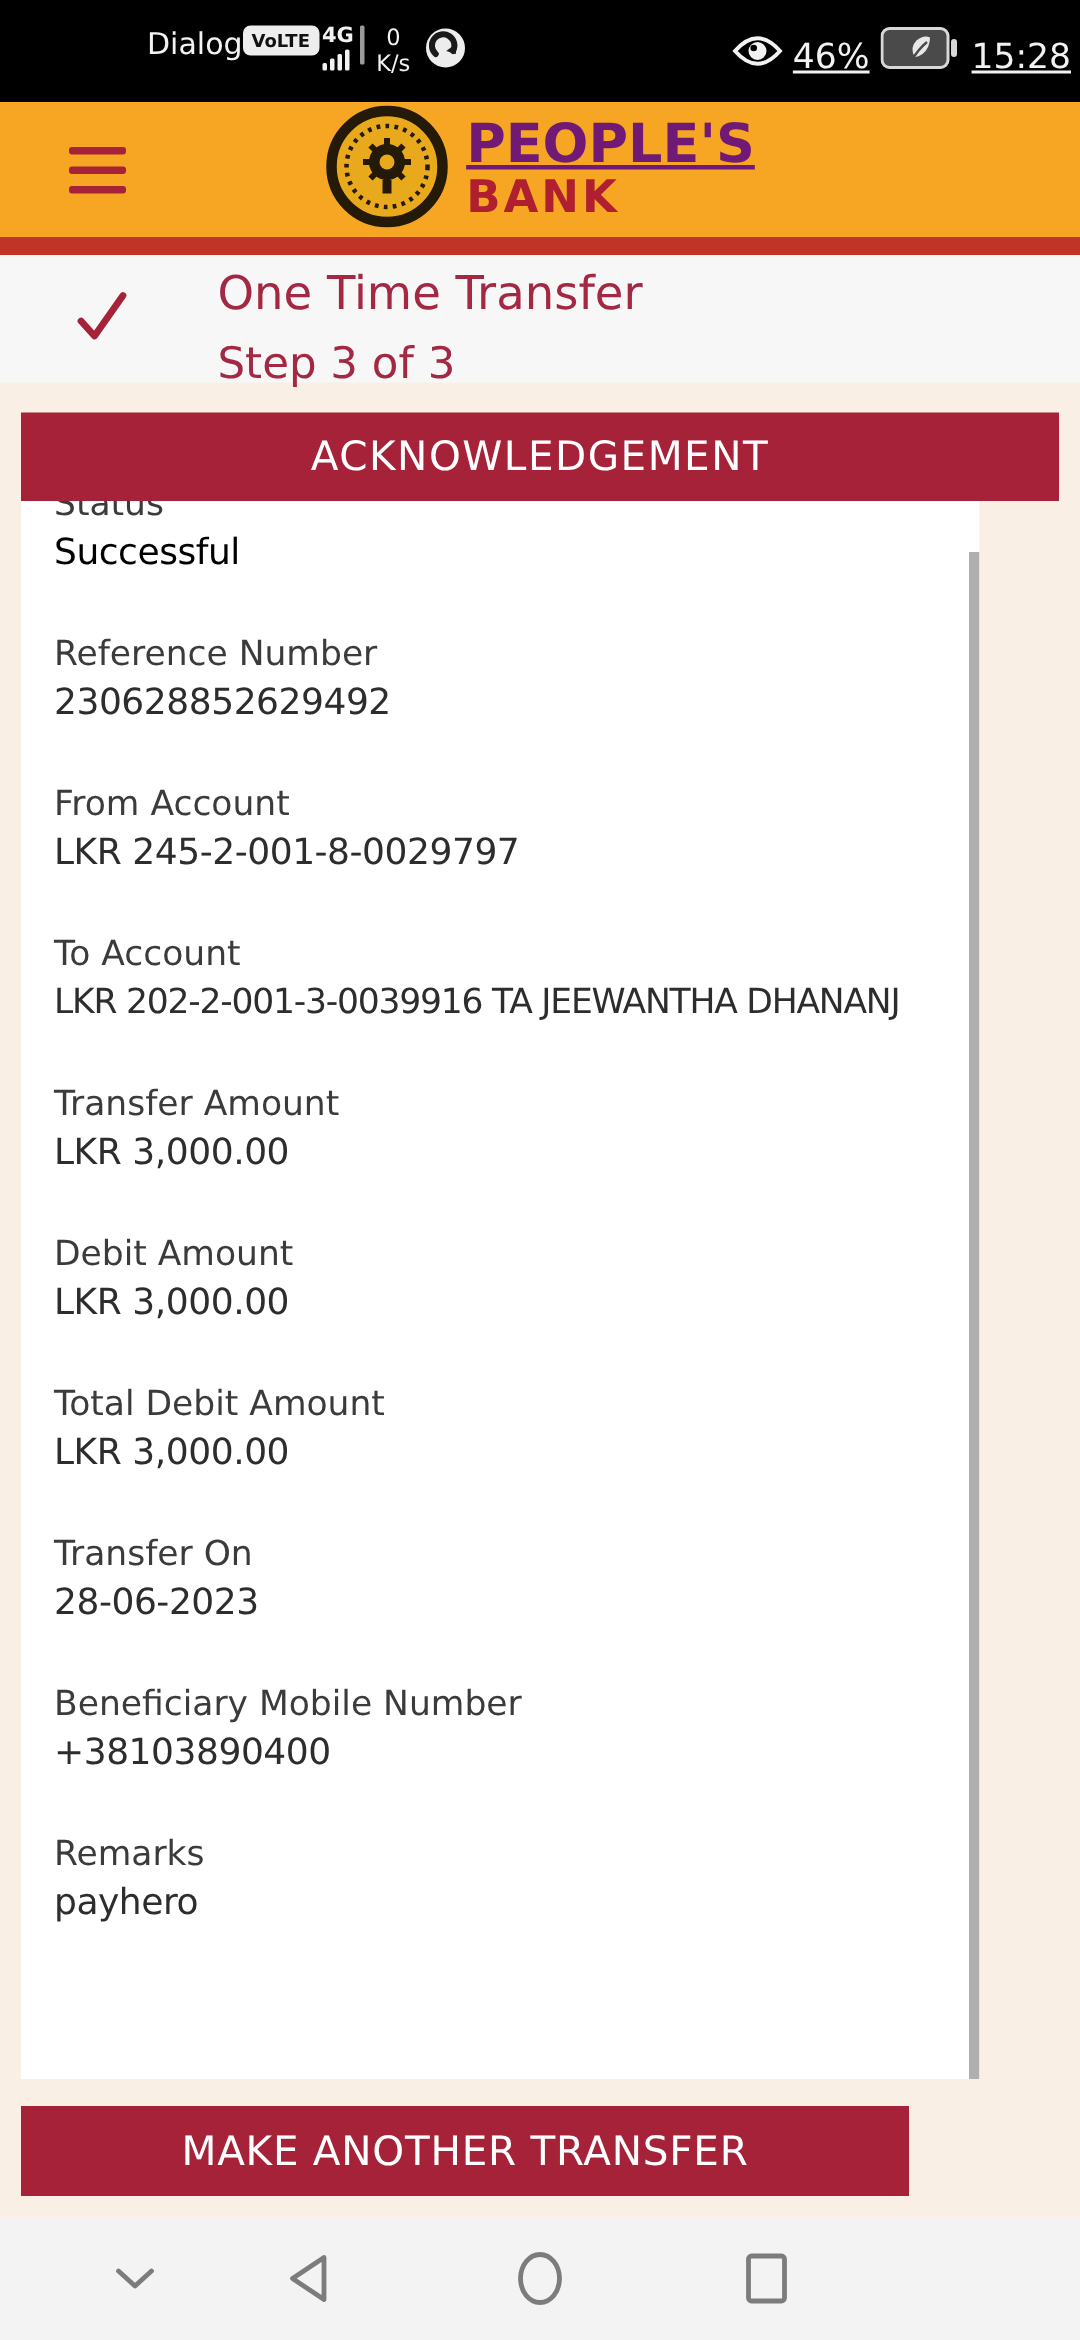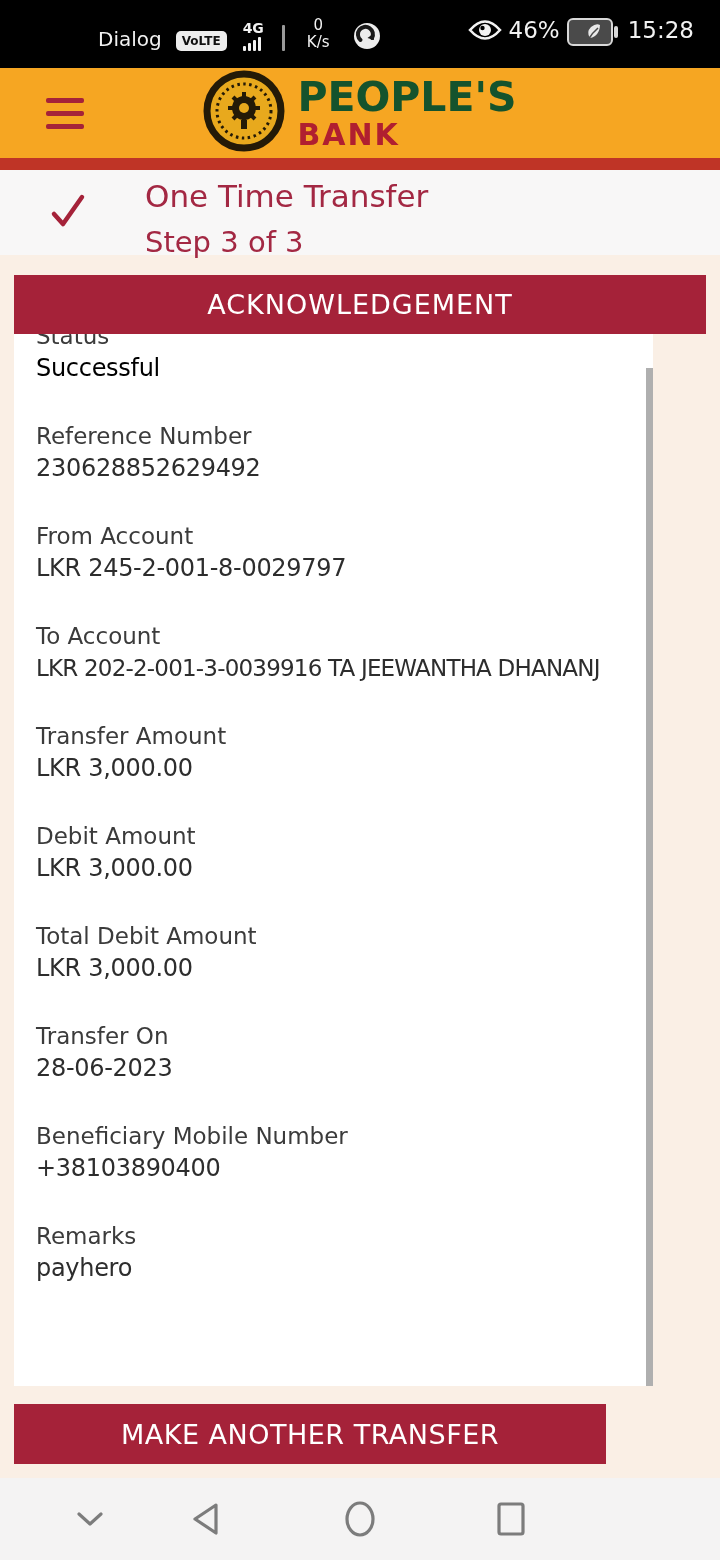--- a/index.html
+++ b/index.html
@@ -6,45 +6,45 @@
   body{
     width:720px;height:1560px;position:relative;overflow:hidden;
     background:#FAEFE5;
     font-family:"DejaVu Sans", sans-serif;
   }
   
   .statusbar{
     position:absolute;top:0;left:0;width:720px;height:68px;background:#000;
     display:flex;align-items:center;color:#F2F2F2;
   }
-  .sb-left{display:flex;align-items:flex-end;margin-left:98px;gap:14px;}
+  .sb-left{display:flex;align-items:flex-start;margin-left:98px;gap:0;}
   .sb-carrier{font-size:20px;letter-spacing:0;}
   .sb-volte{background:#EDEDED;color:#111;font-size:12px;font-weight:bold;
     padding:3px 6px;border-radius:5px;letter-spacing:0;}
   .sb-sigblock{display:flex;flex-direction:column;align-items:flex-start;line-height:1;margin-left:2px;}
   .sb-4g{font-size:14px;font-weight:bold;}
   .sb-bars{display:flex;align-items:flex-end;gap:2px;margin-top:2px;}
   .sb-bars i{display:block;width:3px;background:#F2F2F2;border-radius:1px;}
   .sb-divider{width:3px;height:26px;background:#9a9a9a;margin-left:4px;border-radius:1px;}
   .sb-speed{display:flex;flex-direction:column;align-items:center;line-height:1.15;
     font-size:15px;margin-left:8px;}
   .sb-roundicon{margin-left:8px;display:flex;align-items:center;}
-  .sb-right{display:flex;align-items:flex-start;margin-left:auto;margin-right:26px;gap:7px;}
+  .sb-right{display:flex;align-items:flex-end;margin-left:auto;margin-right:6px;gap:7px;text-decoration:underline;}
   .sb-pct{font-size:23px;}
   .sb-time{font-size:23px;margin-left:2px;}
   
   .appheader{
     position:absolute;top:68px;left:0;width:720px;height:90px;background:#F6A622;
   }
   .hamburger{position:absolute;left:46px;top:30px;width:38px;cursor:pointer;}
   .hamburger i{display:block;height:5px;background:#A52239;border-radius:2px;margin-bottom:8px;}
   .logo{position:absolute;left:0;top:0;width:720px;height:90px;
     display:flex;align-items:center;justify-content:center;gap:12px;}
   .brand{display:flex;flex-direction:column;line-height:1;}
-  .brand-top{font-size:41px;font-weight:800;color:#14532d;letter-spacing:0;}
+  .brand-top{font-size:36px;font-weight:800;color:#701a75;letter-spacing:0;text-decoration:underline;}
   .brand-bot{font-size:30px;font-weight:700;color:#B01F30;letter-spacing:2px;margin-top:2px;}
   .redstrip{position:absolute;top:158px;left:0;width:720px;height:12px;background:#BF3426;}
   
   .stepbar{position:absolute;top:170px;left:0;width:720px;height:85px;background:#F8F7F7;}
   .stepcheck{position:absolute;left:48px;top:20px;}
   .steptext{position:absolute;left:145px;top:2px;color:#A32843;line-height:1.55;}
   .step-title{font-size:31px;font-weight:500;}
   .step-sub{font-size:29px;font-weight:500;}
   
   .ackbar{position:absolute;top:275px;left:14px;width:692px;height:59px;background:#A52239;

